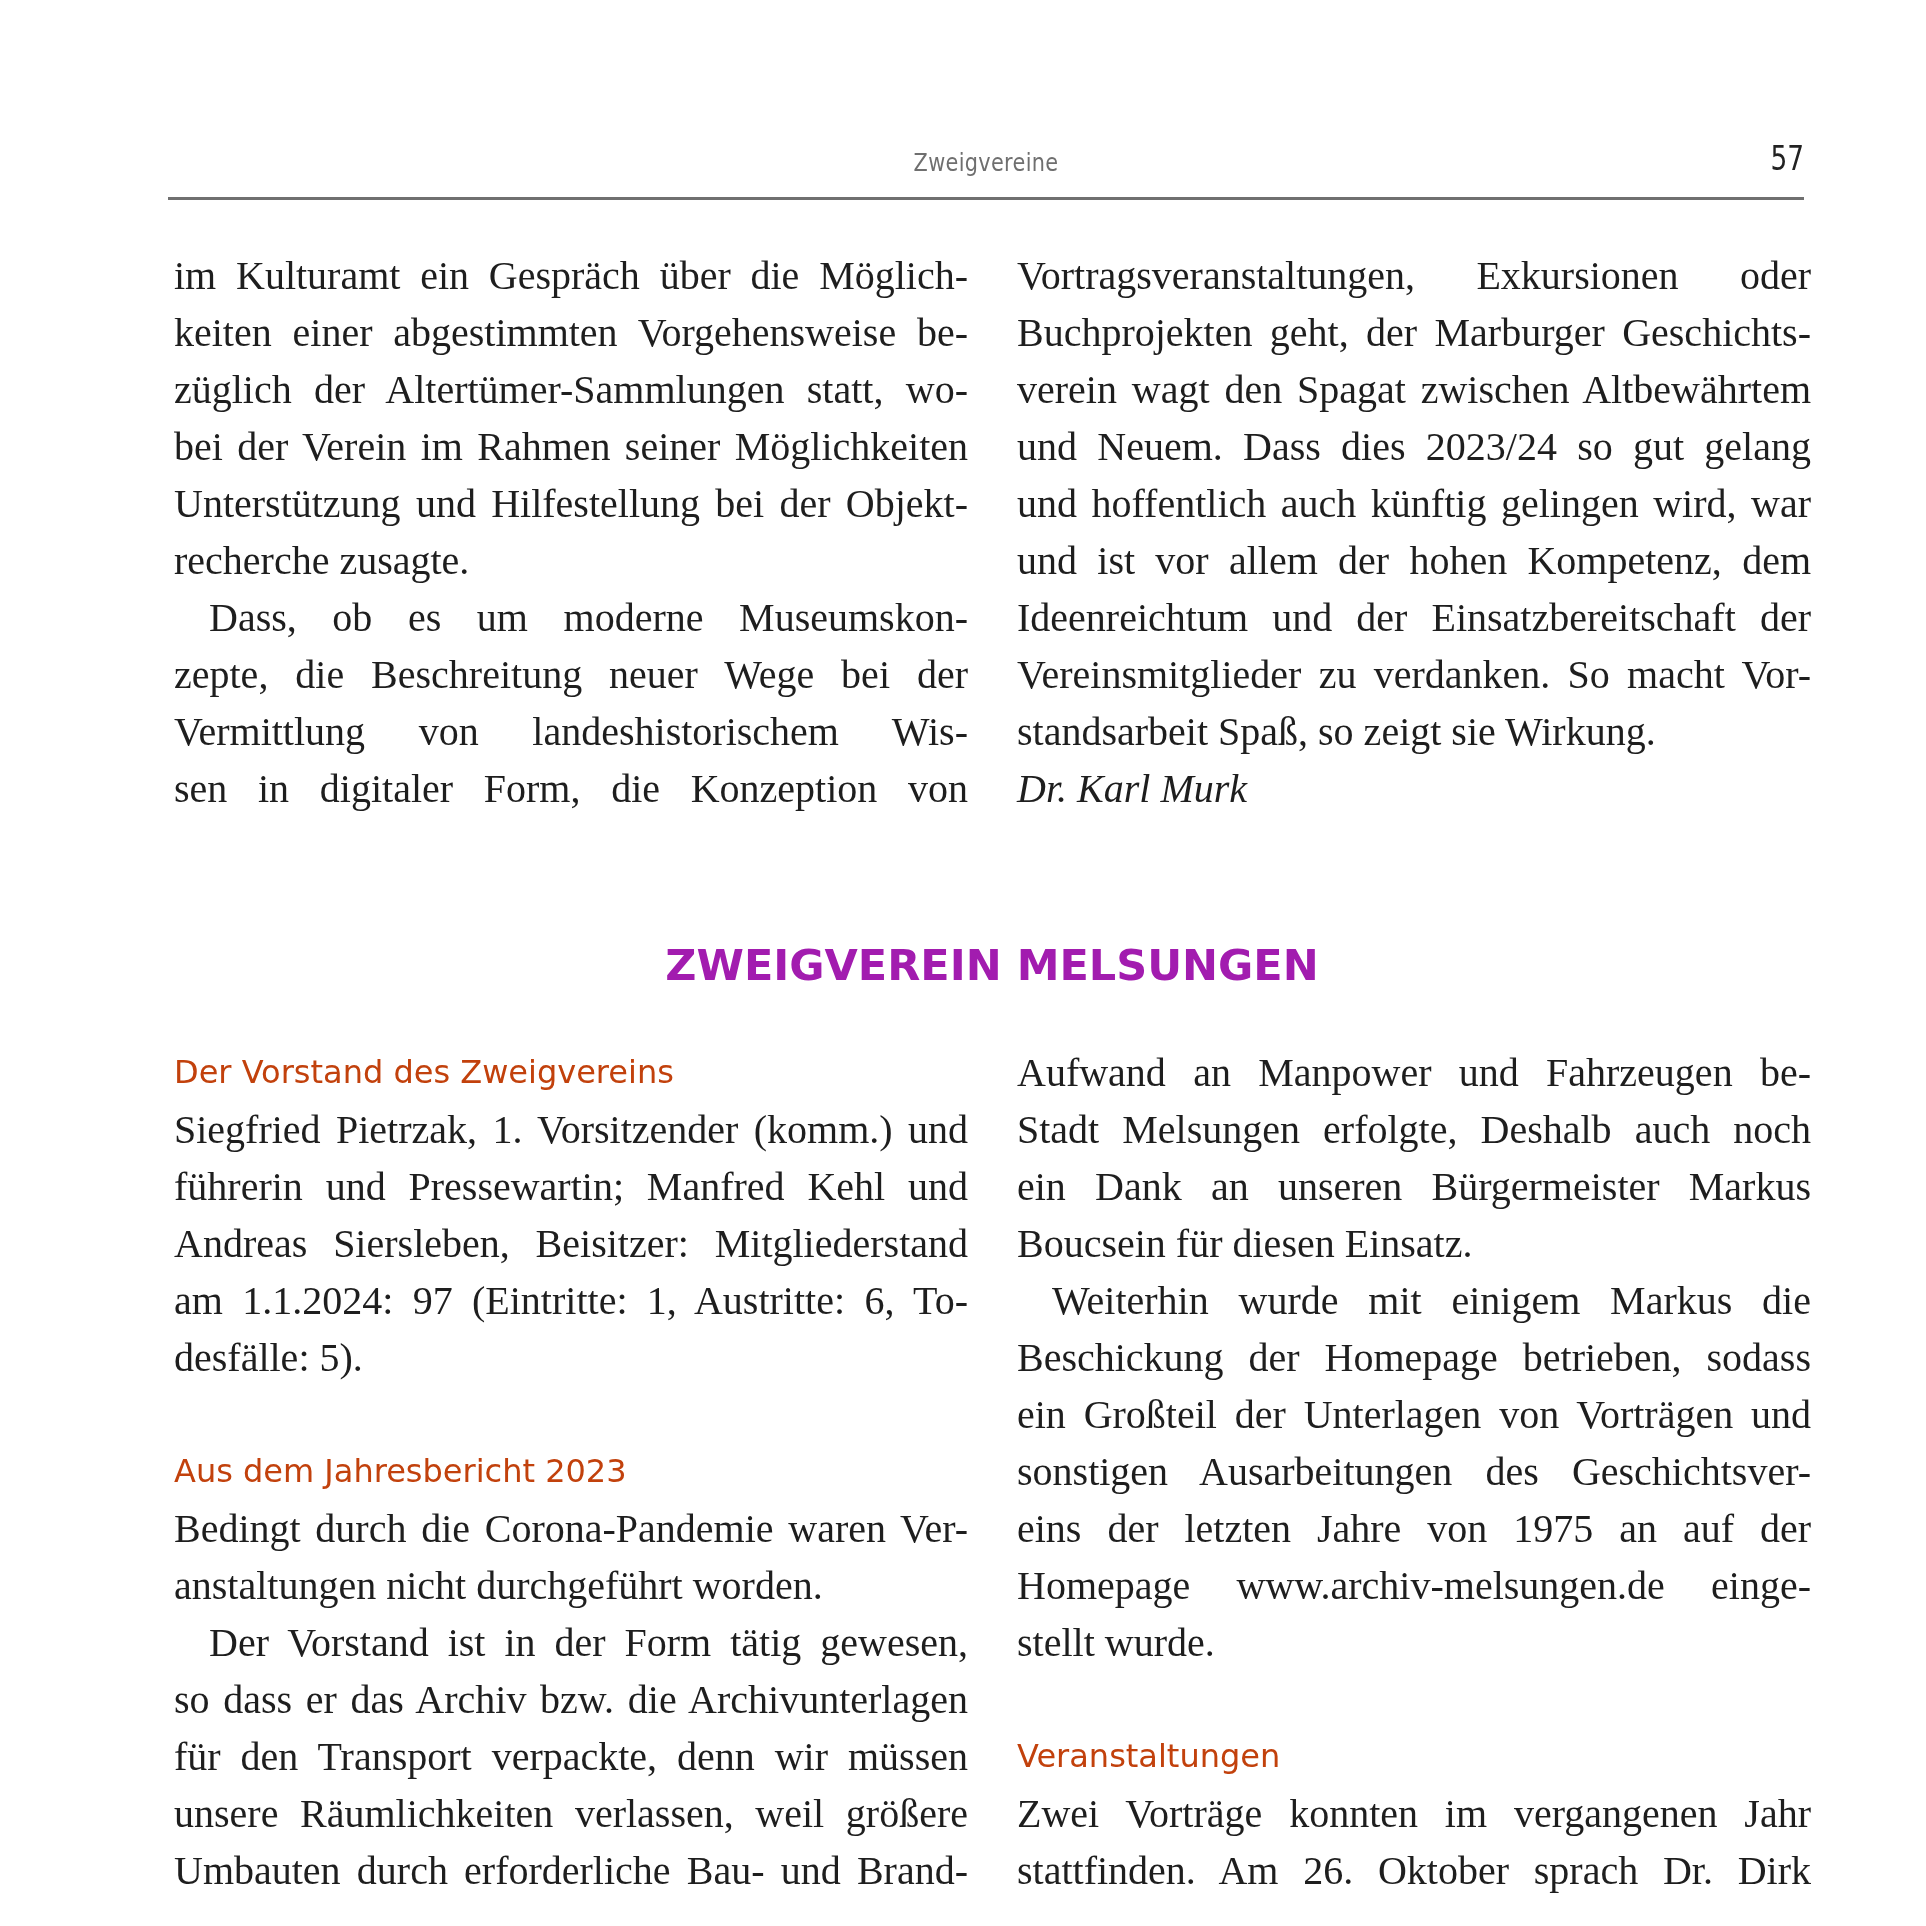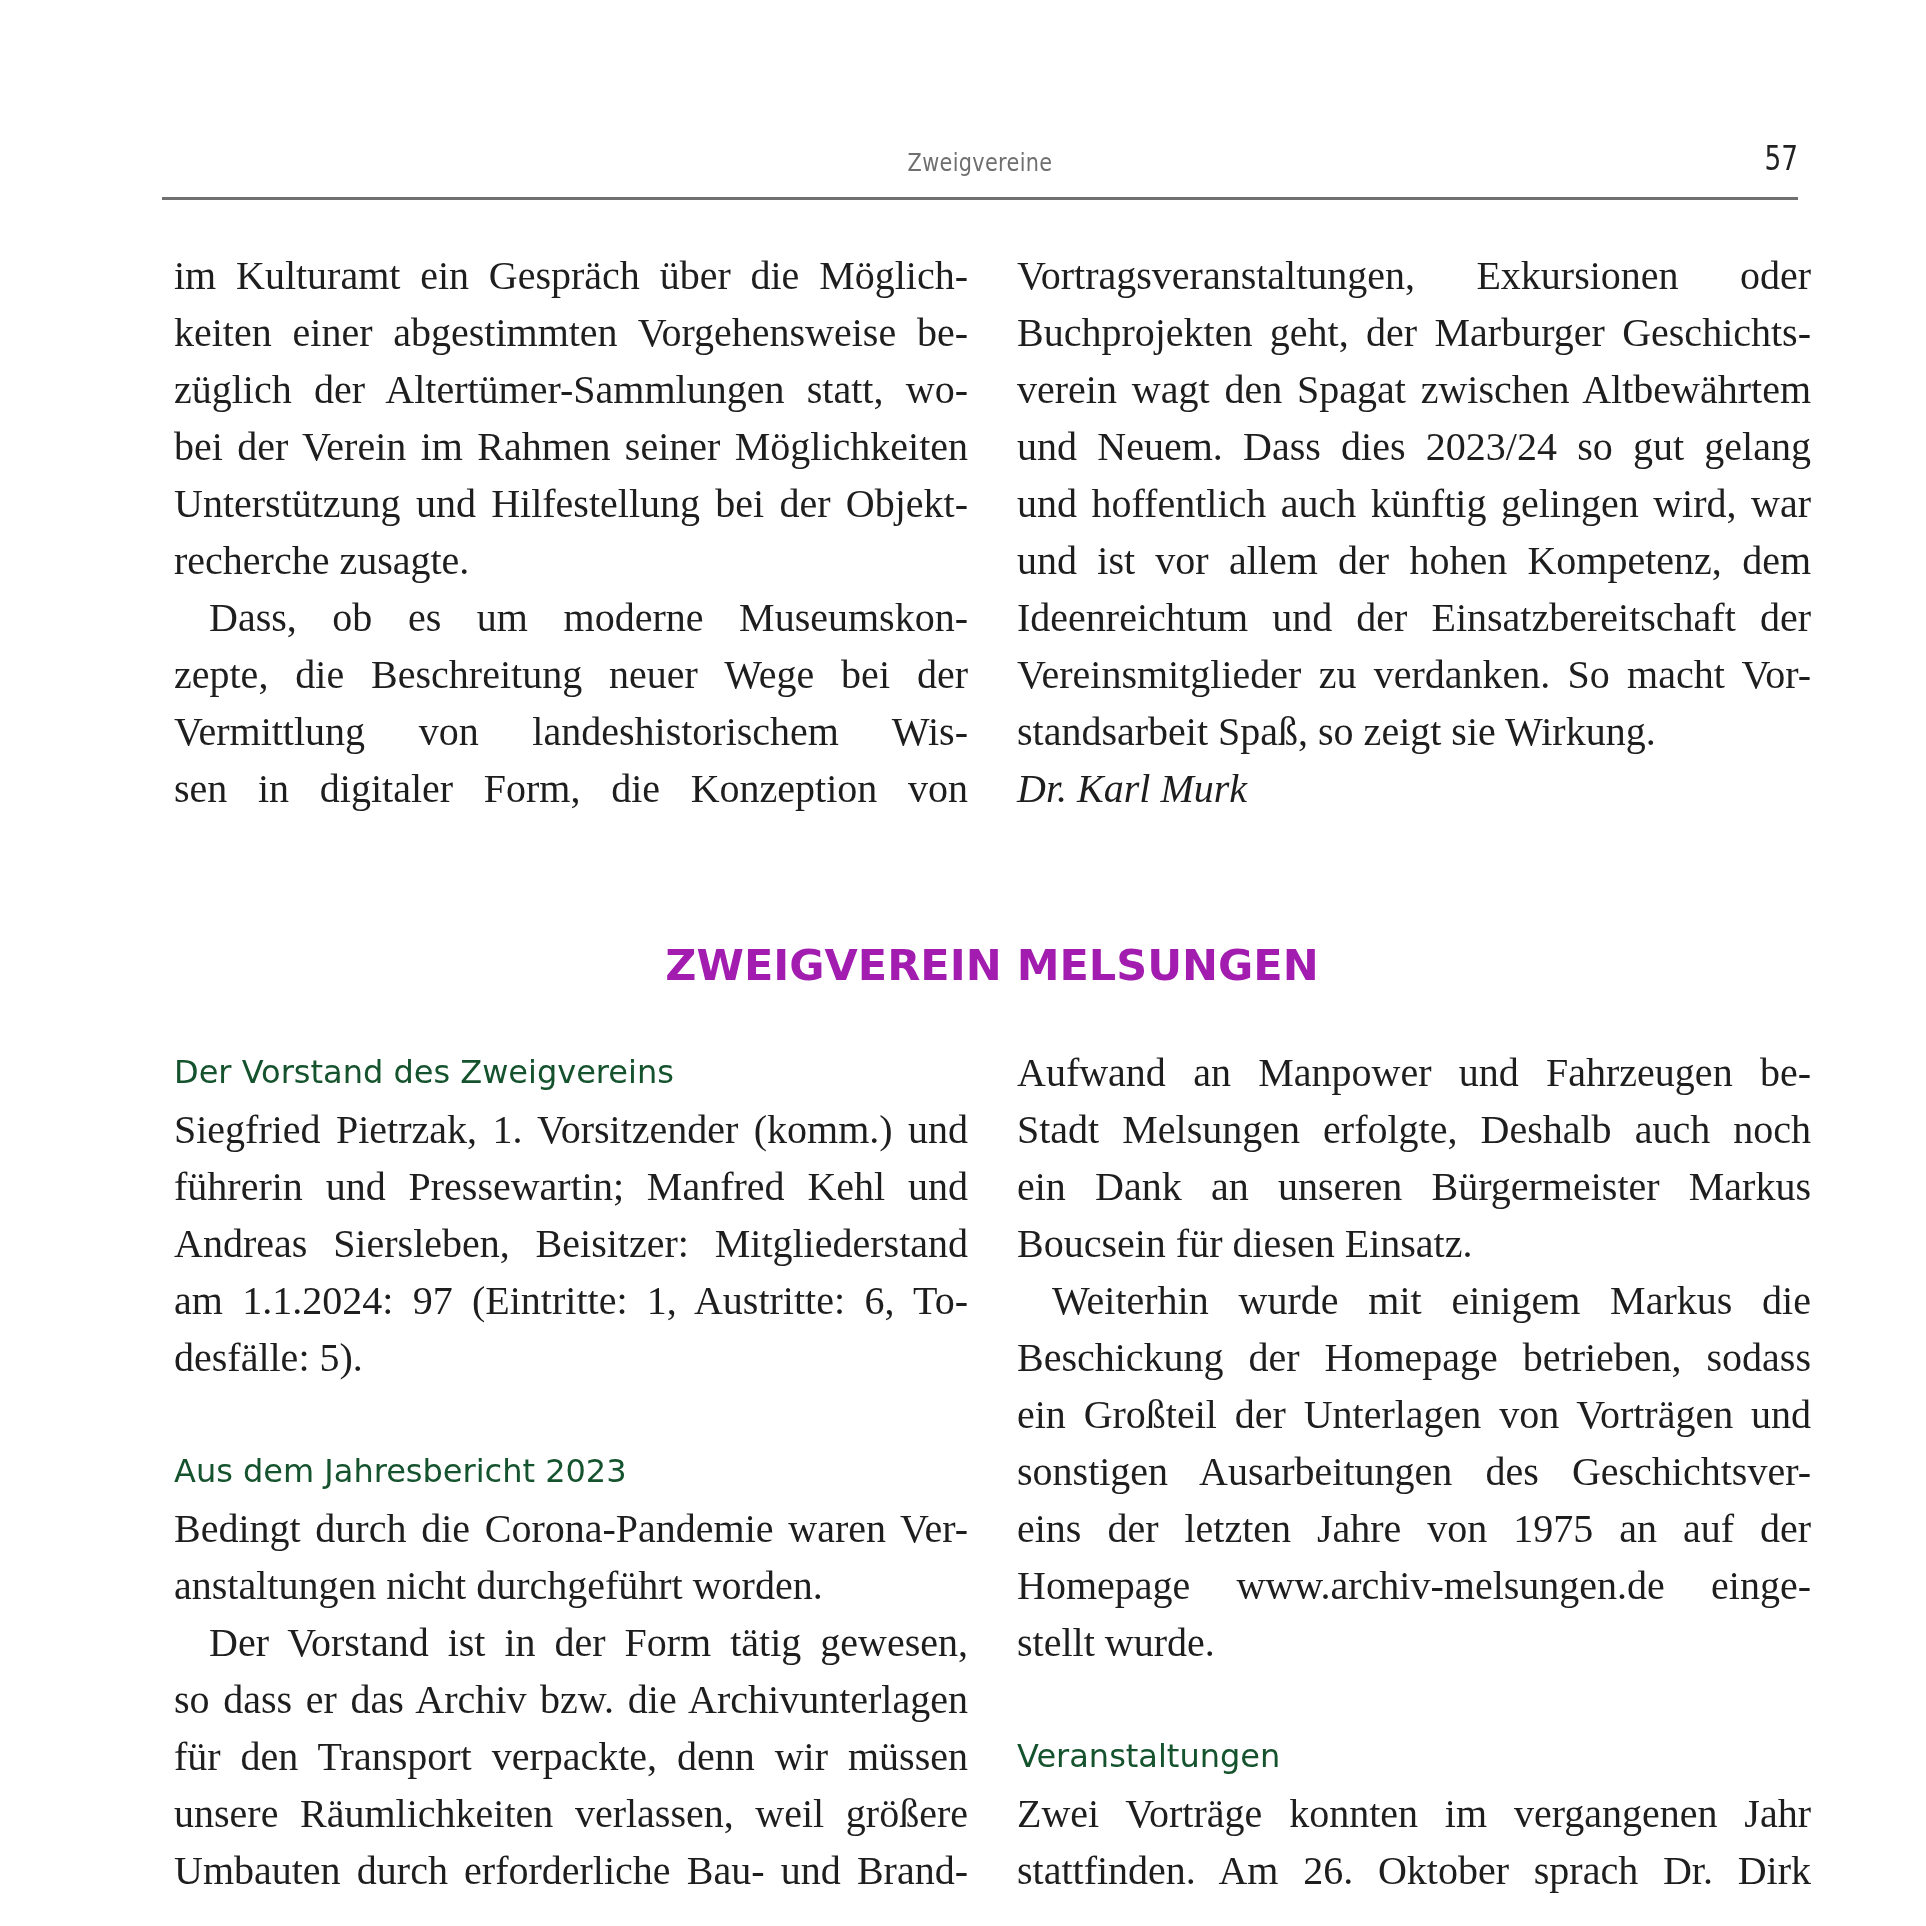--- a/index.html
+++ b/index.html
@@ -1,40 +1,40 @@
 <!DOCTYPE html>
 <html style="font-size:6.2px"><head>
 <meta charset="utf-8">
 <style>
   html, body { margin: 0; padding: 0; background: #ffffff; }
   body { width: 1965px; height: 2774px; position: relative; overflow: hidden; }
   .page { position: absolute; left: 0; top: 0; width: 1965px; height: 2774px; }
   .running-head {
-    position: absolute; left: 162px; top: 139px; width: 1636px; height: 58px;
+    position: absolute; left: 168px; top: 139px; width: 1636px; height: 58px;
     border-bottom: 3.5px solid #707070;
   }
   .running-title {
     position: absolute; left: 0; right: 0; top: 7.7px; text-align: center;
     font-family: "DejaVu Sans", sans-serif; font-size: 25.4px; color: #6f6f6f;
     letter-spacing: 0.4px; transform: scaleX(0.82);
   }
   .page-number {
     position: absolute; right: 0; top: 0px;
     font-family: "DejaVu Sans", sans-serif; font-size: 33px; color: #222;
     transform: scaleX(0.8); transform-origin: right center;
   }
   .col {
     position: absolute; width: 794px;
     font-family: "Liberation Serif", serif; font-size: 40px; line-height: 57px;
     color: #1e1e1e; text-align: justify; hyphens: manual;
   }
   .col .line { display: block; text-align: justify; text-align-last: justify; white-space: nowrap; overflow: visible; }
   .col .line.last { text-align-last: left; }
   .sub {
-    font-family: "DejaVu Sans", sans-serif; font-size: 32px; color: #14532d;
+    font-family: "DejaVu Sans", sans-serif; font-size: 32px; color: #c2410c;
     line-height: 57px; margin: 0; letter-spacing: 0px;
   }
   .signature { font-style: italic; }
   .section-heading {
     position: absolute; left: 174px; width: 1636px; top: 940px; text-align: center;
     font-family: "DejaVu Sans", sans-serif; font-weight: bold; font-size: 43px;
     color: #a21caf; letter-spacing: 0px;
   }
   .gap { height: 57px; }
 </style>

